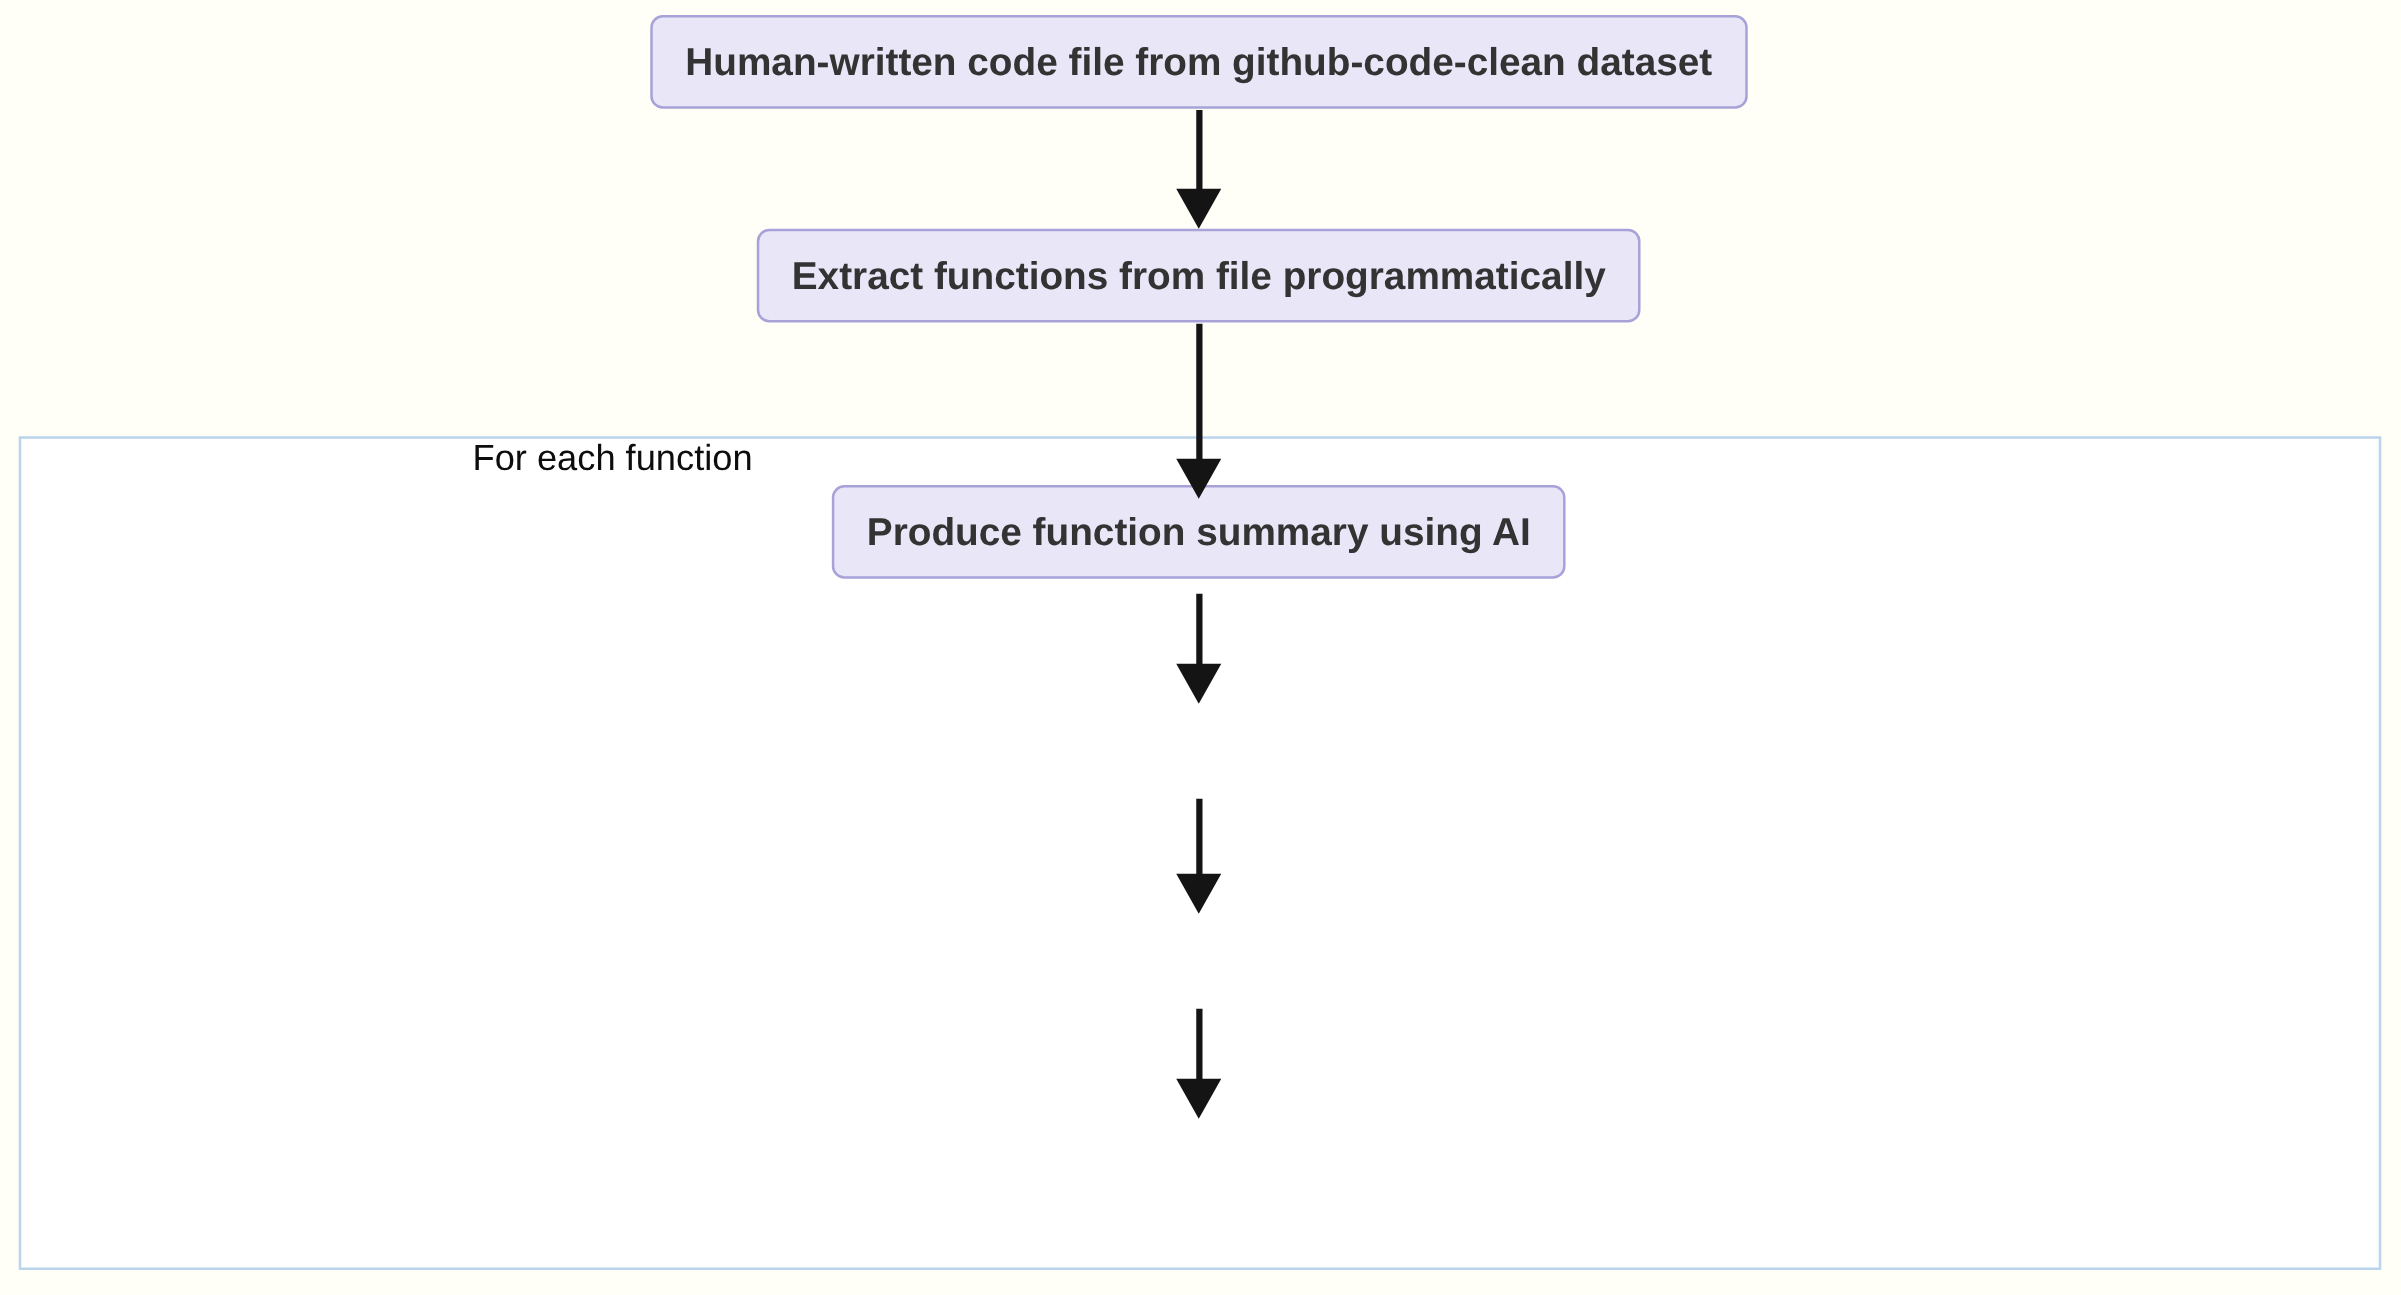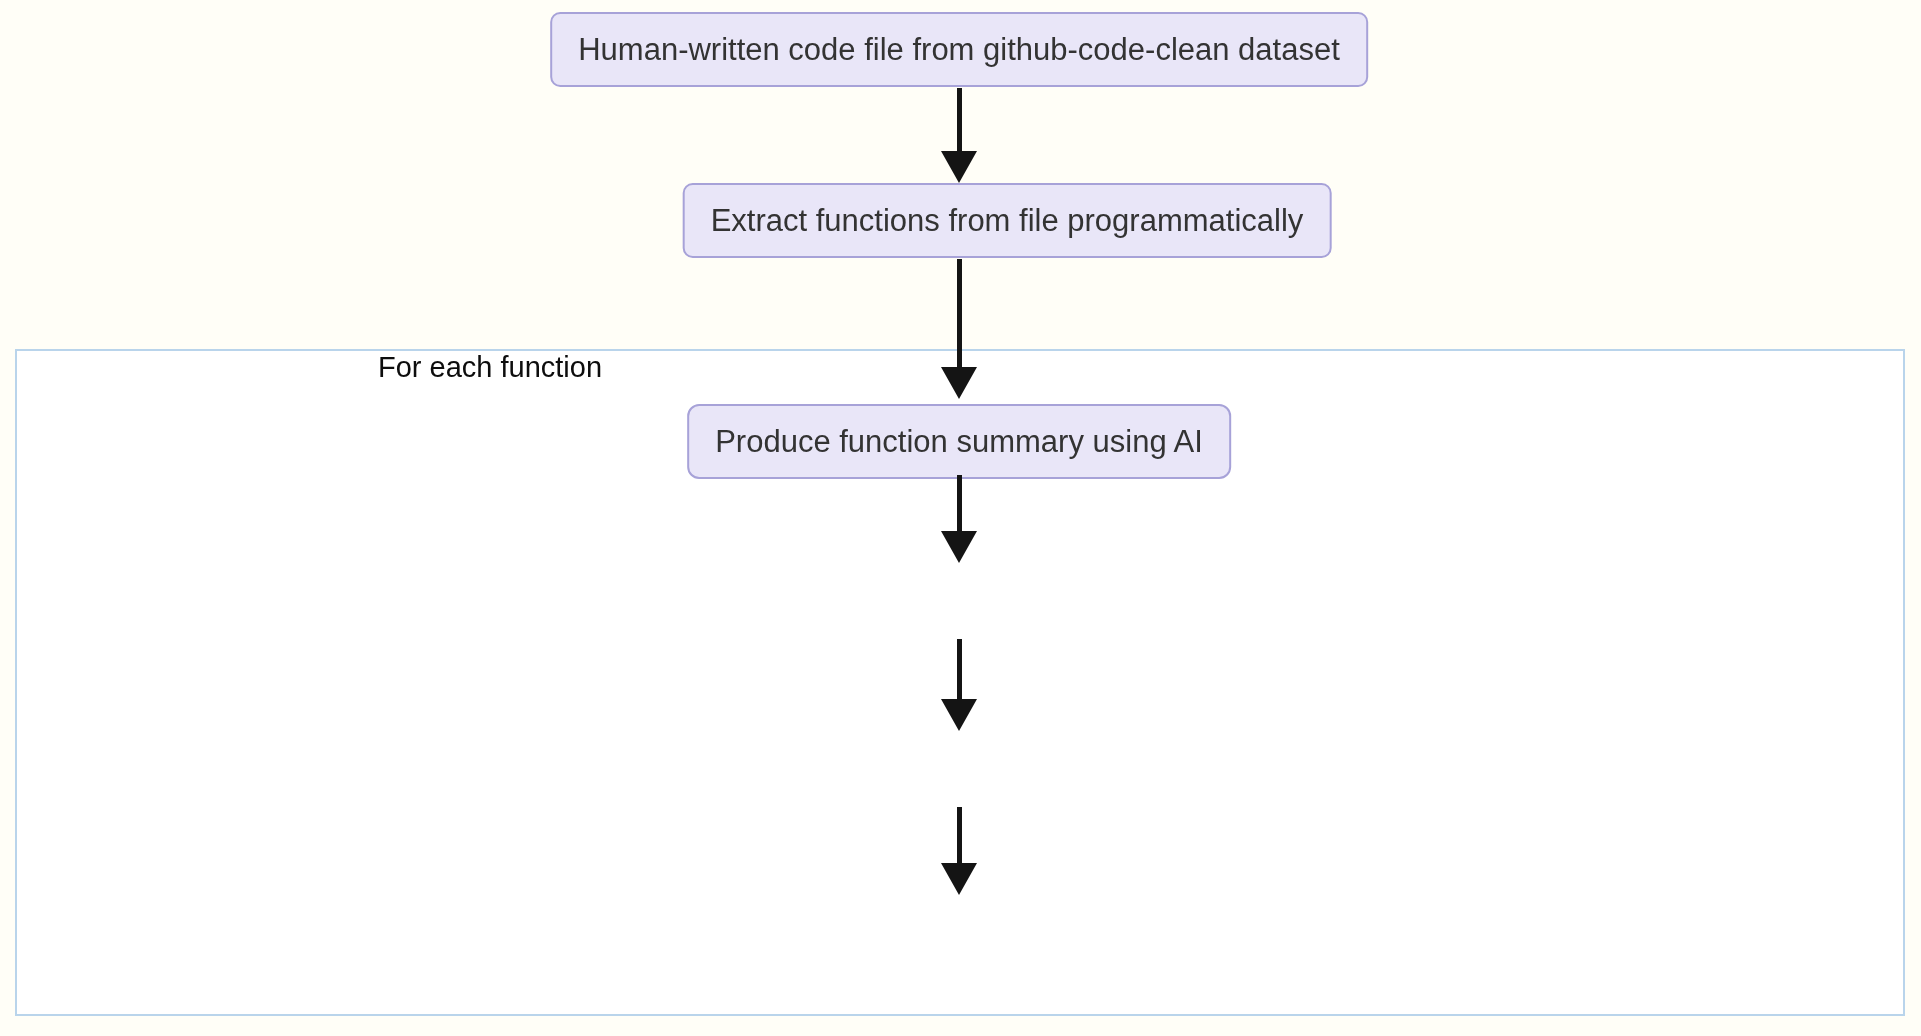--- a/index.html
+++ b/index.html
@@ -50,24 +50,25 @@
     background:var(--node-fill);
     border:2px solid var(--node-border);
     border-radius:10px;
     padding:17px 26px;
     font-size:31px;
     line-height:1.2;
     color:var(--node-text);
     white-space:nowrap;
     z-index:4;
     text-align:center;
+    font-weight:bold;
   }
   .node.n1{top:12px;}
-  .node.n2{top:183px;margin-left:48px;}
-  .node.n3{top:404px;border-radius:12px;}
+  .node.n2{top:183px;}
+  .node.n3{top:388px;}
   .node.n4{top:563px;}
   .node.n5{top:731px;}
   .node.n6{top:895px;}
   .arrow{
     position:absolute;
     left:940px;
     width:38px;
     z-index:5;
   }
   .arrow .shaft{

